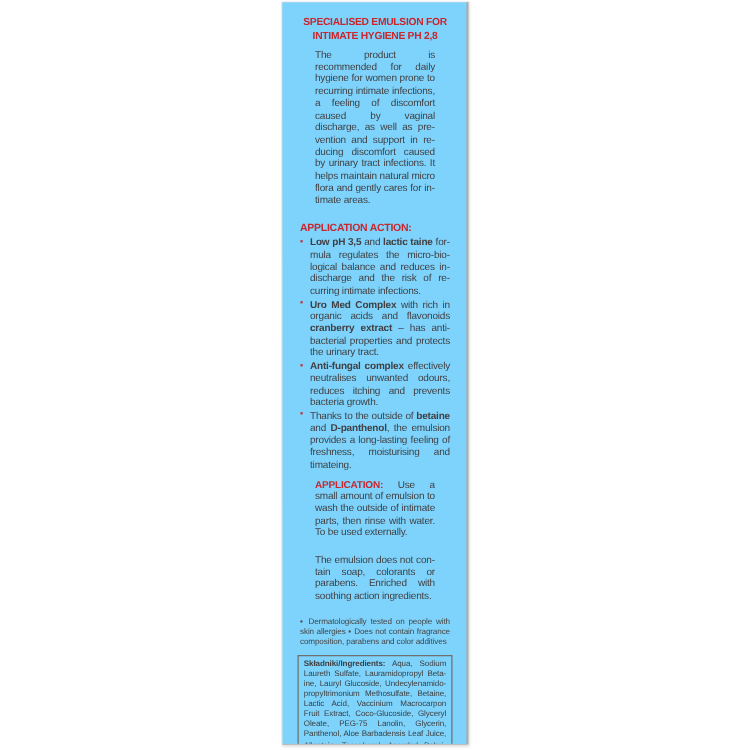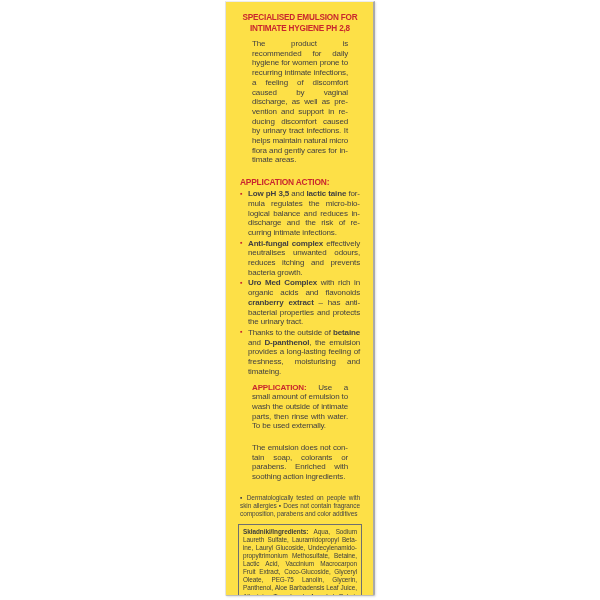--- a/index.html
+++ b/index.html
@@ -8,21 +8,21 @@
     width:600px;height:600px;
     background:#ffffff;
     font-family:"Liberation Sans", sans-serif;
     overflow:hidden;
   }
   .panel{
     position:absolute;
     left:225px;top:1px;
     width:150px;height:595px;
     box-sizing:border-box;
-    background:#fde047;
+    background:#7dd3fc;
     border-left:1px solid #e2e2e2;
     border-right:2px solid #a9a9a9;
     border-top:1px solid #ececec;
     border-bottom:1px solid #bdbdbd;
     border-radius:0 0 2px 2px;
     box-shadow:1px 1px 2px rgba(0,0,0,.12);
     overflow:hidden;
   }
   .content{
     padding:8px 13px 0 14px;
@@ -104,22 +104,22 @@
         <span>SPECIALISED EMULSION FOR</span><br>
         <span>INTIMATE HYGIENE PH 2,8</span>
       </div>
 
       <p class="body intro">The product is recommended for daily hygiene for women prone to recurring intimate in­fections, a feeling of dis­comfort caused by vaginal discharge, as well as pre­vention and support in re­ducing discomfort caused by urinary tract infections. It helps maintain natural micro flo­ra and gently cares for in­timate areas.</p>
 
       <h2 class="red-h">APPLICATION ACTION:</h2>
 
       <ul class="bullets body">
         <li><span class="mark">▪</span><span class="b">Low pH 3,5</span><span> and </span><span class="b">lactic taine</span><span> for­mula regulates the micro-bio­logical balance and reduces in­discharge and the risk of re­curring intimate infections.</span></li>
+        <li><span class="mark">▪</span><span class="b">Uro Med Complex</span><span> with rich in organic acids and flavo­noids </span><span class="b">cranberry extract</span><span> – has an­ti-bacterial properties and pro­tects the urinary tract.</span></li>
         <li><span class="mark">▪</span><span class="b">Anti-fungal complex</span><span> effective­ly neutralises unwanted odours, reduces itching and pre­vents bacteria growth.</span></li>
-        <li><span class="mark">▪</span><span class="b">Uro Med Complex</span><span> with rich in organic acids and flavo­noids </span><span class="b">cranberry extract</span><span> – has an­ti-bacterial properties and pro­tects the urinary tract.</span></li>
         <li><span class="mark">▪</span><span>Thanks to the outside of </span><span class="b">be­taine</span><span> and </span><span class="b">D-panthenol</span><span>, the emulsion provides a long-last­ing feeling of freshness, mois­turising and timate­ing.</span></li>
       </ul>
 
       <p class="body application"><span class="red-inline">APPLICATION:</span><span> Use a small amount of emul­sion to wash the outside of intimate parts, then rinse with water. To be used ex­ternally.</span></p>
 
       <p class="body nocontain">The emulsion does not con­tain soap, colorants or parabens. En­riched with soothing action in­gredients.</p>
 
       <p class="smallprint">▪ Dermatologically tested on people with skin aller­gies ▪ Does not contain fra­grance composition, parabens and color additives</p>
 
       <div class="ingbox"><span class="b">Składniki/Ingredients:</span><span> Aqua, Sodium Laureth Sulfate, Lauramido­propyl Beta­ine, Lauryl Gluco­side, Undecylenamido­propyltrimonium Methosulfate, Betaine, Lactic Acid, Vaccinium Macro­carpon Fruit Extract, Coco-Glucoside, Glyceryl Ole­ate, PEG-75 Lanolin, Glycerin, Panthenol, Aloe Barba­densis Leaf Juice, Allan­toin, Tocopherol, Ascorbyl Palmi­tate, Potas­sium Sorbate, Sodium Benzo­ate, Propy­lene Glycol, Citric Acid, Hydro­genated Palm Glyce­rides Citrate, Leci­thin.</span></div>

